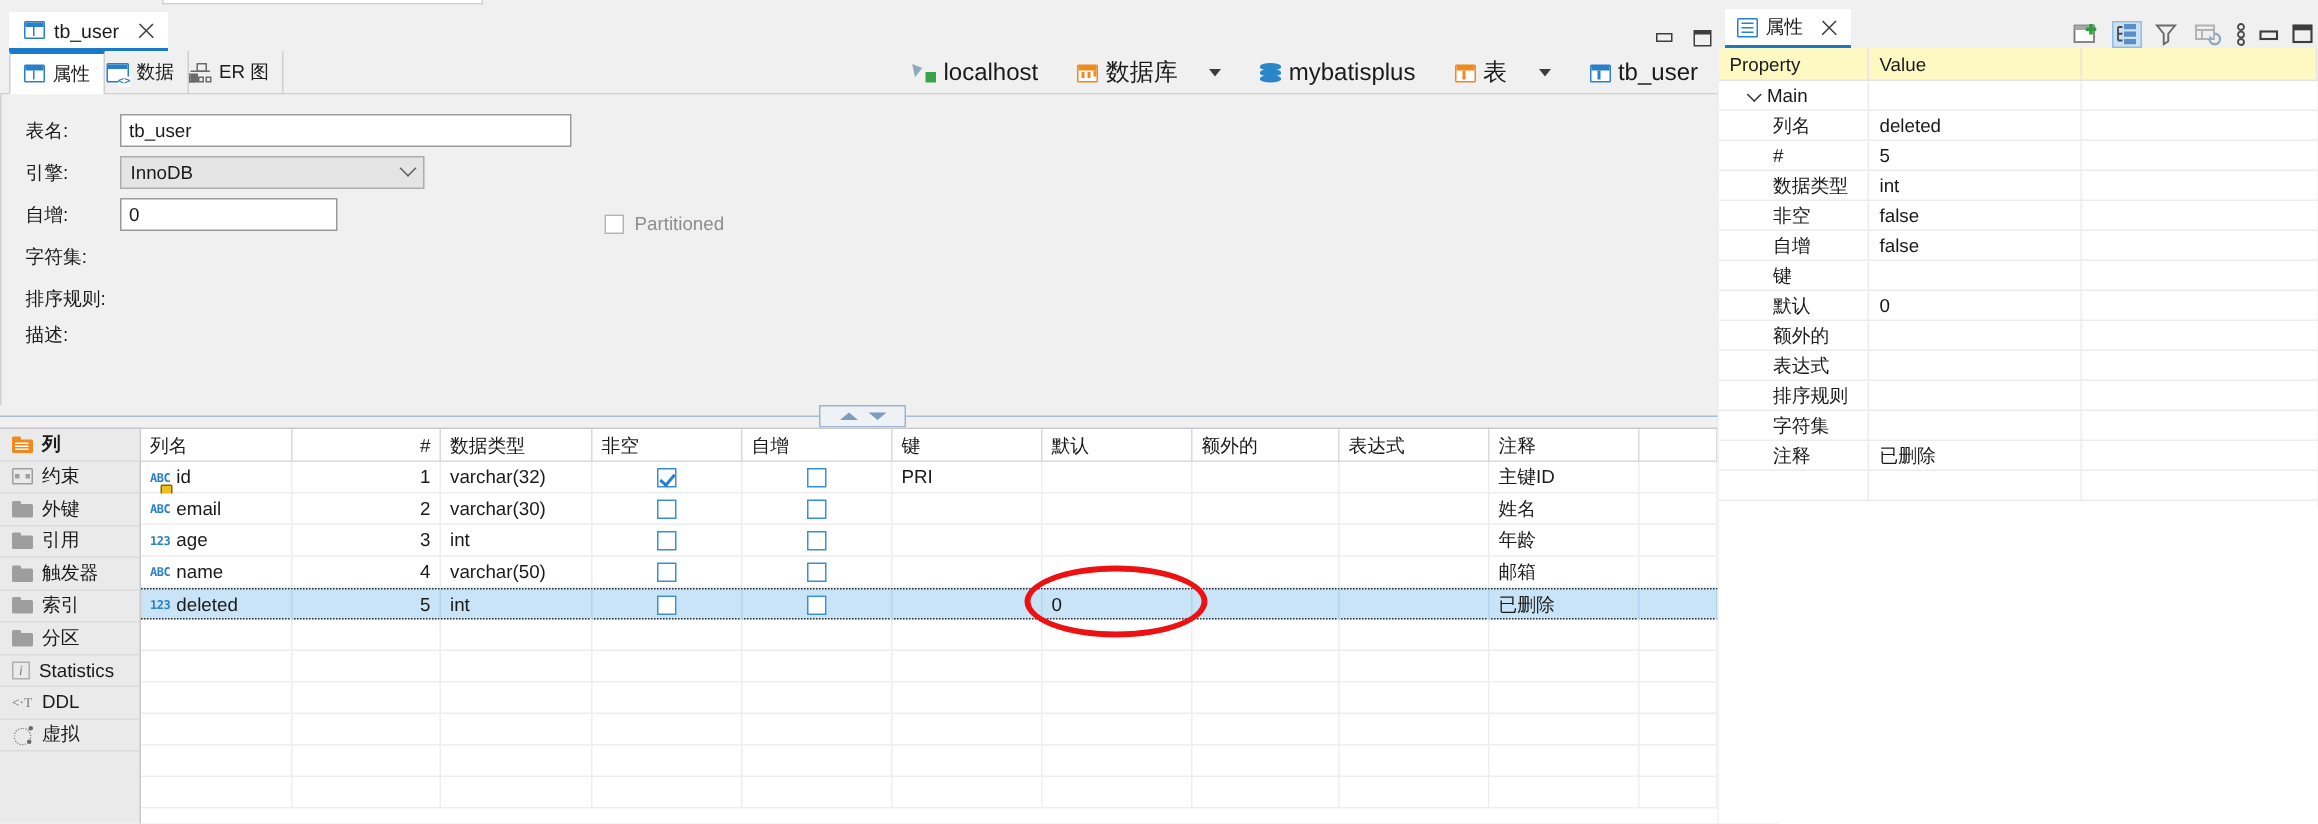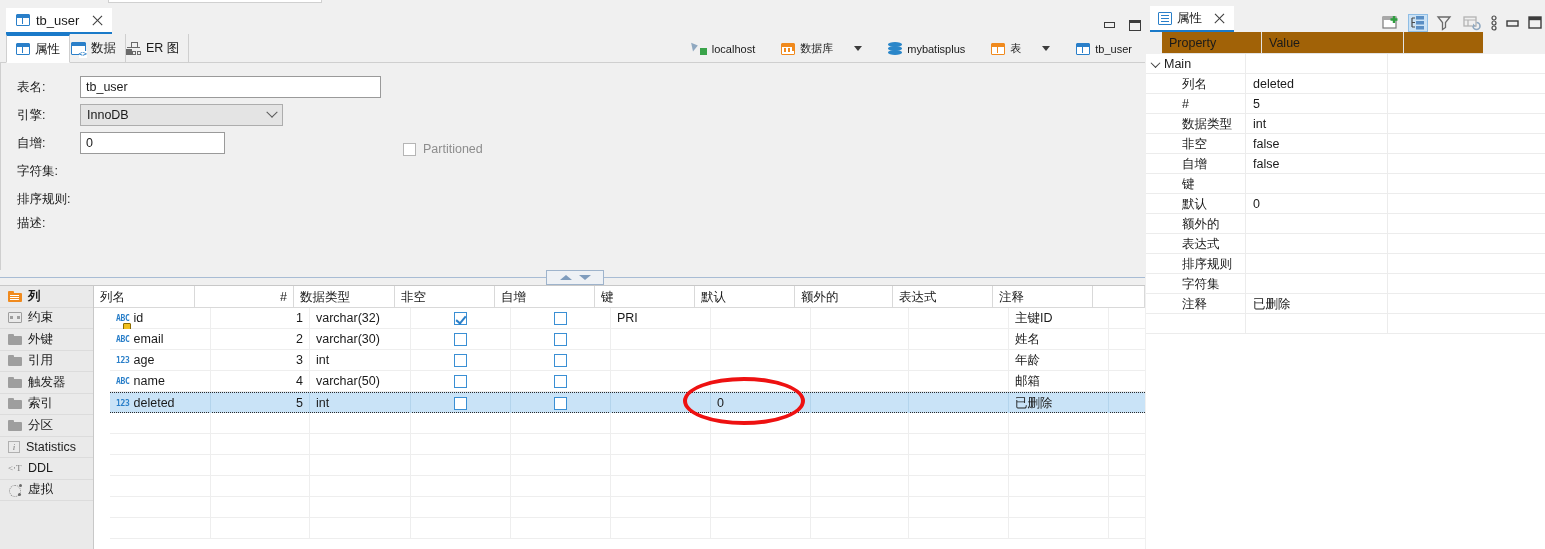--- a/index.html
+++ b/index.html
@@ -77,21 +77,21 @@
     background: #ffffff;
     border-top: 2px solid #1a7ac9;
     border-left: 1px solid #cfcfcf; border-right: 1px solid #cfcfcf;
     border-bottom: 1px solid #ffffff;
   }
   .subtab.inactive { border-right: 1px solid #cfcfcf; }
 
   .breadcrumb {
     position: absolute; right: 6px; top: 0; height: 29px;
     display: flex; align-items: center; gap: 12px;
-    font-size: 11px;
+    font-size: 16px;
   }
   .bc-item { display: flex; align-items: center; gap: 5px; padding: 0 7px; cursor: pointer; }
   .bc-caret {
     width: 0; height: 0; border-left: 4px solid transparent; border-right: 4px solid transparent;
     border-top: 5px solid #3c3c3c; margin: 0 7px 0 2px; cursor: pointer;
   }
 
   
   .form-panel {
     position: absolute; left: 0; top: 63px; width: 1145px; height: 207px;
@@ -214,21 +214,21 @@
   .grid-head {
     position: relative; height: 22px; background: #ffffff; border-bottom: 1px solid #d9d9d9;
   }
   .gh-cell {
     position: absolute; top: 0; height: 22px; line-height: 22px;
     font-size: 12.5px; color: #1a1a1a; padding: 0 6px;
     border-right: 1px solid #d9d9d9; white-space: nowrap; cursor: pointer;
   }
   .gh-cell.rt { text-align: right; }
   .grid-row {
-    position: relative; height: 21px; border-bottom: 1px solid #eeeeee; margin-left: 16px;
+    position: relative; height: 21px; border-bottom: 1px solid #eeeeee;
   }
   .grid-row.sel { background: #c9e3f7; border-top: 1px dotted #2b2b2b; border-bottom: 1px dotted #2b2b2b; }
   .grid-row.sel .g-cell { border-right-color: #b3d4ec; }
   .g-cell {
     position: absolute; top: 0; height: 21px; line-height: 21px;
     font-size: 12.5px; color: #1a1a1a; padding: 0 6px;
     border-right: 1px solid #eeeeee; white-space: nowrap; overflow: hidden;
   }
   .g-cell.rt { text-align: right; }
   .g-cell.ctr { display: flex; align-items: center; justify-content: center; padding: 0; }
@@ -271,36 +271,36 @@
     display: flex; align-items: center; gap: 5px; padding: 0 8px 0 8px;
     border-bottom: 2px solid #1a7ac9;
   }
   .props-tab .ptab-label { font-size: 12.5px; color: #1a1a1a; }
   .props-toolbar {
     position: absolute; right: 2px; top: 8px; display: flex; align-items: center; gap: 7px;
   }
   .tb-btn { width: 20px; height: 18px; position: relative; cursor: pointer; }
   .tb-btn.on { background: #cbe2f5; border: 1px solid #8fbde5; }
   .props-header {
-    position: absolute; left: 16px; top: 32px; width: 321px; height: 22px;
-    background: #a16207; border-bottom: 1px solid #e3e3e3;
+    position: absolute; left: 0; top: 32px; width: 399px; height: 22px;
+    background: #fef9c3; border-bottom: 1px solid #e3e3e3;
   }
   .ph-cell {
     position: absolute; top: 0; height: 22px; line-height: 22px; font-size: 12.5px;
     padding: 0 7px; border-right: 1px solid #e3e3e3; cursor: pointer; white-space: nowrap;
   }
   .props-body {
     position: absolute; left: 0; top: 54px; width: 399px; height: 495px; background: #ffffff;
   }
   .pr-row { position: relative; height: 20px; border-bottom: 1px solid #ececec; }
   .pr-k, .pr-v, .pr-x {
     position: absolute; top: 0; height: 20px; line-height: 20px; font-size: 12.5px;
     padding: 0 7px; border-right: 1px solid #ececec; white-space: nowrap; overflow: hidden;
   }
-  .pr-group .pr-k { display: flex; align-items: center; gap: 5px; padding-left: 6px; }
+  .pr-group .pr-k { display: flex; align-items: center; gap: 5px; padding-left: 20px; }
   .grp-chev {
     width: 7px; height: 7px; border-right: 1.4px solid #3c3c3c; border-bottom: 1.4px solid #3c3c3c;
     transform: rotate(45deg) translate(-1px,-1px); flex: 0 0 auto;
   }
   .pr-indent { padding-left: 36px !important; }
 
   
   .ico-table {
     width: 14px; height: 12px; flex: 0 0 auto; position: relative;
     border: 1.5px solid #2a7fc9; background: #ffffff; border-radius: 1px;

